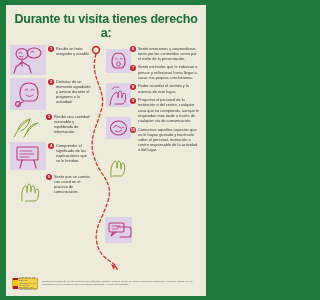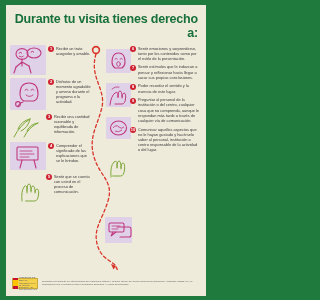--- a/index.html
+++ b/index.html
@@ -22,21 +22,21 @@
   }
   #inner {
     position:relative;
     width:200px; height:291px;
     background:#eeebda;
   }
 
   
   .title-wrap {
     padding:7px 8px 4px 8px;
-    text-align:right;
+    text-align:center;
   }
   .title {
     color:#17703a;
     font-size:12.5px;
     font-weight:bold;
     line-height:1.12;
     letter-spacing:-0.2px;
   }
 
   

